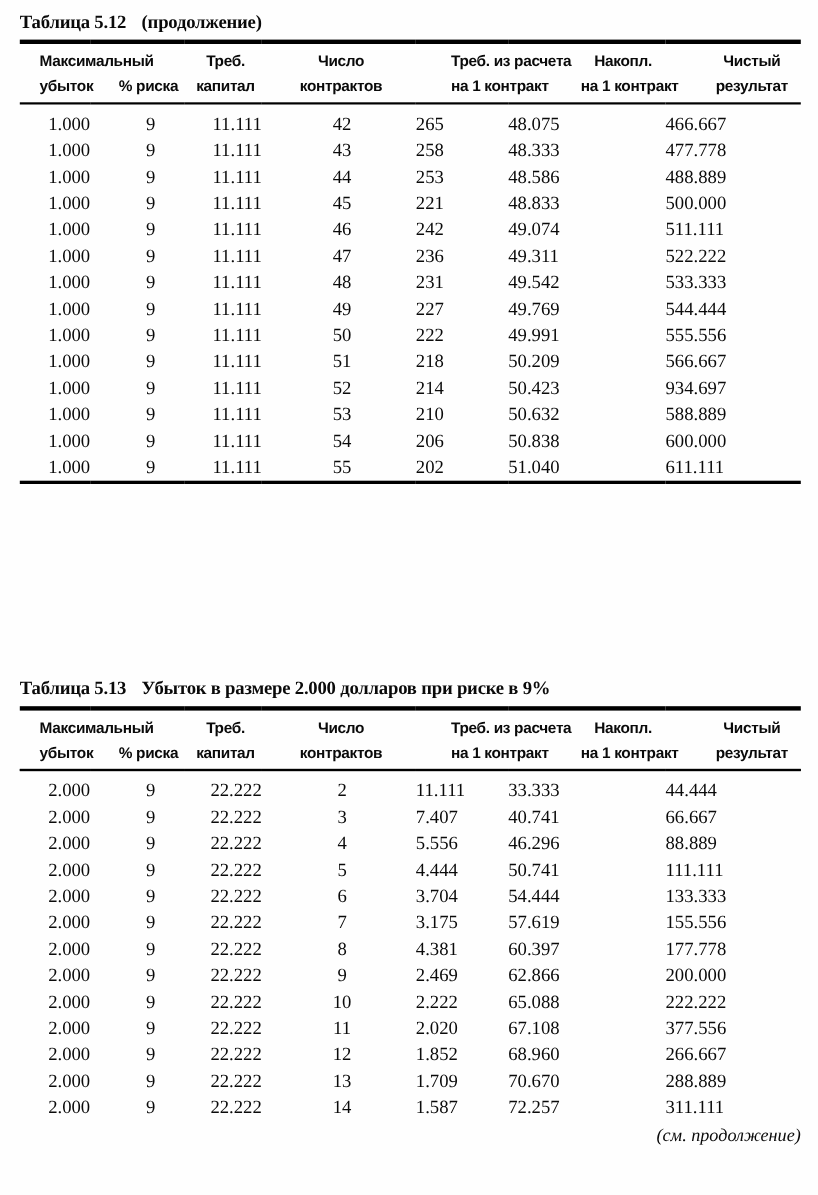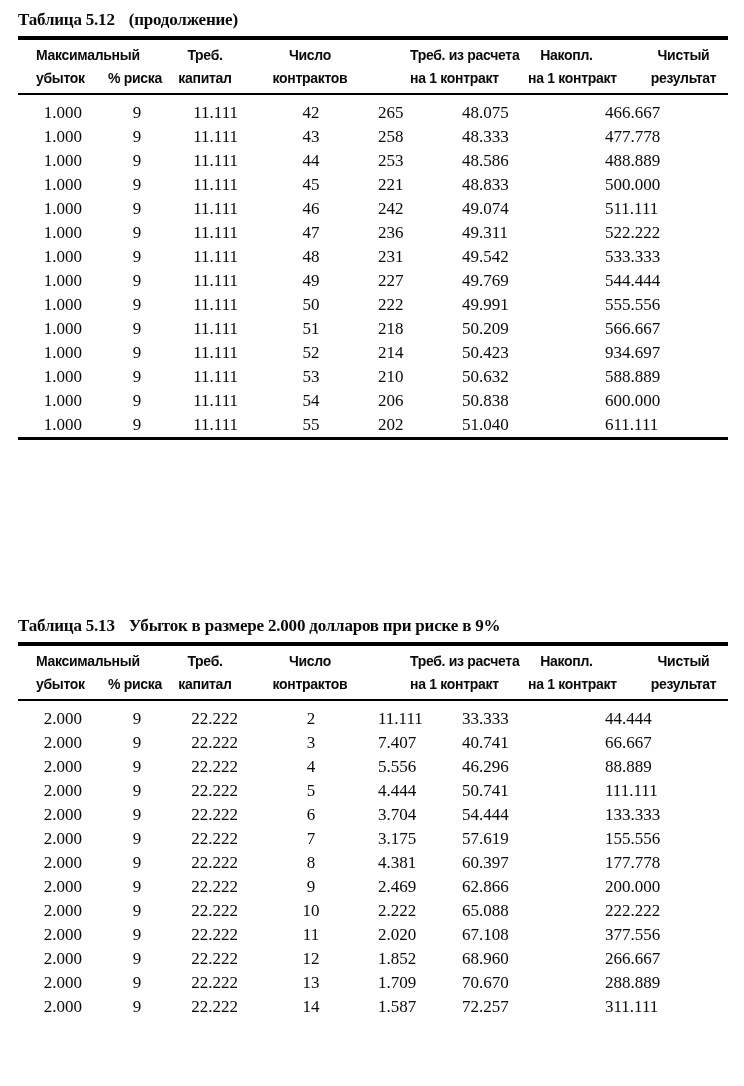--- a/index.html
+++ b/index.html
@@ -429,14 +429,15 @@
           <td class="c1">9</td>
           <td class="c2">22.222</td>
           <td class="c3">14</td>
           <td class="c4">1.587</td>
           <td class="c5">72.257</td>
           <td class="c6">311.111</td>
         </tr>
       </tbody>
   </table>
 
+  <div class="footer-note">(см. продолжение)</div>
 
 </div>
 
 </body></html>

